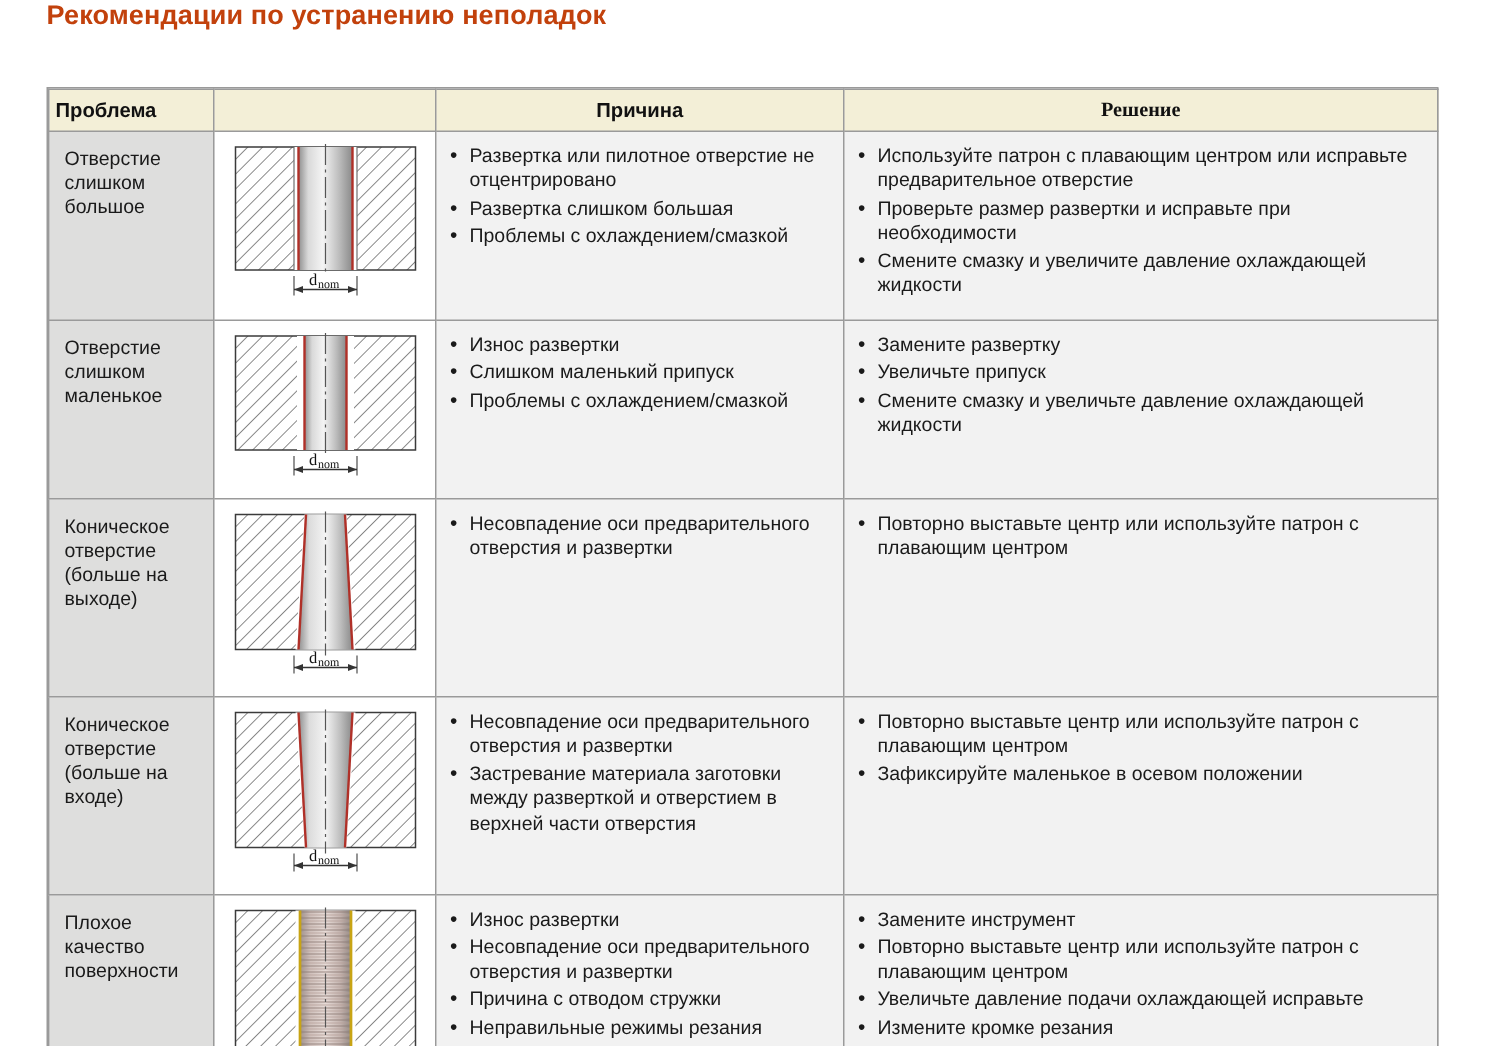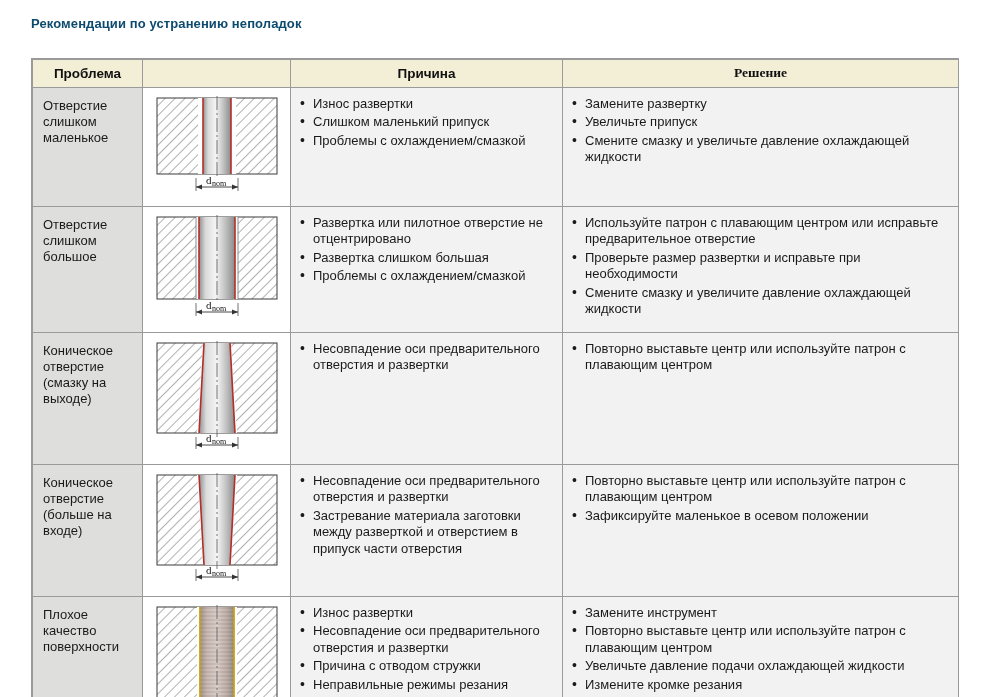--- a/index.html
+++ b/index.html
@@ -8,26 +8,26 @@
     background: #ffffff;
   }
   body {
     width: 990px;
     height: 697px;
     font-family: "Liberation Sans", sans-serif;
     color: #1a1a1a;
     overflow: hidden;
   }
   .page-title {
-    font-size: 13px;
+    font-size: 18px;
     font-weight: bold;
-    color: #0c4a6e;
+    color: #c2410c;
     position: absolute;
     left: 31px;
-    top: 16px;
+    top: 0;
     letter-spacing: 0.1px;
   }
   .table-wrap {
     position: absolute;
     left: 31px;
     top: 58px;
     width: 928px;
     border: 1px solid #9a9a9a;
     box-sizing: border-box;
   }
@@ -36,21 +36,20 @@
     width: 100%;
     table-layout: fixed;
   }
   table.tbl th {
     background: #f3efd7;
     border: 1px solid #9a9a9a;
     font-size: 13.5px;
     font-weight: bold;
     color: #111111;
     padding: 5px 4px 6px 4px;
-    text-align: center;
   }
   th.problem-h { text-align: left; padding-left: 14px; width: 110px; }
   th.figure-h  { width: 148px; }
   th.cause-h   { width: 272px; margin-left: 26px; }
   th.sol-h     { width: 396px; font-family: Liberation Serif, serif; }
 
   table.tbl td {
     border: 1px solid #9a9a9a;
     vertical-align: top;
     font-size: 13px;
@@ -123,57 +122,20 @@
   </colgroup>
   <thead>
     <tr>
       <th class="problem-h">Проблема</th>
       <th class="figure-h"></th>
       <th class="cause-h">Причина</th>
       <th class="sol-h">Решение</th>
     </tr>
   </thead>
   <tbody>
-
-    <tr>
-      <td class="problem">Отверстие слишком маленькое</td>
-      <td class="figure">
-        <span class="fig">
-          <svg width="136" height="105" viewBox="0 0 136 105">
-            <rect x="8" y="4" width="120" height="76" fill="url(#hatch1)" stroke="#3b3b3b" stroke-width="1"></rect>
-            <rect x="49" y="4" width="38" height="76" fill="#ffffff" stroke="none"></rect>
-            <rect x="54" y="4" width="28" height="76" fill="url(#bore1)"></rect>
-            <line x1="54" y1="4" x2="54" y2="80" stroke="#b03028" stroke-width="1.6"></line>
-            <line x1="82" y1="4" x2="82" y2="80" stroke="#b03028" stroke-width="1.6"></line>
-            <line x1="68" y1="2" x2="68" y2="84" stroke="#555" stroke-width="0.8" stroke-dasharray="14,3,2,3"></line>
-            <line x1="47" y1="84" x2="47" y2="97" stroke="#333" stroke-width="0.7"></line>
-            <line x1="89" y1="84" x2="89" y2="97" stroke="#333" stroke-width="0.7"></line>
-            <line x1="47" y1="93" x2="89" y2="93" stroke="#333" stroke-width="0.9"></line>
-            <polygon points="47,93 53,90.6 53,95.4" fill="#333"></polygon>
-            <polygon points="89,93 83,90.6 83,95.4" fill="#333"></polygon>
-            <text class="dimlabel" x="57" y="90">d</text>
-            <text class="dimsub" x="63" y="92">nom</text>
-          </svg>
-        </span>
-      </td>
-      <td class="cause">
-        <ul class="bullets">
-          <li>Износ развертки</li>
-          <li>Слишком маленький припуск</li>
-          <li>Проблемы с охлаждением/смазкой</li>
-        </ul>
-      </td>
-      <td class="sol">
-        <ul class="bullets">
-          <li>Замените развертку</li>
-          <li>Увеличьте припуск</li>
-          <li>Смените смазку и увеличьте давление охлаждающей жидкости</li>
-        </ul>
-      </td>
-    </tr>
 
     <tr>
       <td class="problem">Отверстие слишком большое</td>
       <td class="figure">
         <span class="fig">
           <svg width="136" height="112" viewBox="0 0 136 112">
             <defs>
               <pattern id="hatch1" width="7" height="7" patternTransform="rotate(45)" patternUnits="userSpaceOnUse">
                 <line x1="0" y1="0" x2="0" y2="7" stroke="#3b3b3b" stroke-width="0.8"></line>
               </pattern>
@@ -213,21 +175,58 @@
       <td class="sol">
         <ul class="bullets">
           <li>Используйте патрон с плавающим центром или исправьте предварительное отверстие</li>
           <li>Проверьте размер развертки и исправьте при необходимости</li>
           <li>Смените смазку и увеличите давление охлаждающей жидкости</li>
         </ul>
       </td>
     </tr>
 
     <tr>
-      <td class="problem">Коническое отверстие (смазку на выходе)</td>
+      <td class="problem">Отверстие слишком маленькое</td>
+      <td class="figure">
+        <span class="fig">
+          <svg width="136" height="105" viewBox="0 0 136 105">
+            <rect x="8" y="4" width="120" height="76" fill="url(#hatch1)" stroke="#3b3b3b" stroke-width="1"></rect>
+            <rect x="49" y="4" width="38" height="76" fill="#ffffff" stroke="none"></rect>
+            <rect x="54" y="4" width="28" height="76" fill="url(#bore1)"></rect>
+            <line x1="54" y1="4" x2="54" y2="80" stroke="#b03028" stroke-width="1.6"></line>
+            <line x1="82" y1="4" x2="82" y2="80" stroke="#b03028" stroke-width="1.6"></line>
+            <line x1="68" y1="2" x2="68" y2="84" stroke="#555" stroke-width="0.8" stroke-dasharray="14,3,2,3"></line>
+            <line x1="47" y1="84" x2="47" y2="97" stroke="#333" stroke-width="0.7"></line>
+            <line x1="89" y1="84" x2="89" y2="97" stroke="#333" stroke-width="0.7"></line>
+            <line x1="47" y1="93" x2="89" y2="93" stroke="#333" stroke-width="0.9"></line>
+            <polygon points="47,93 53,90.6 53,95.4" fill="#333"></polygon>
+            <polygon points="89,93 83,90.6 83,95.4" fill="#333"></polygon>
+            <text class="dimlabel" x="57" y="90">d</text>
+            <text class="dimsub" x="63" y="92">nom</text>
+          </svg>
+        </span>
+      </td>
+      <td class="cause">
+        <ul class="bullets">
+          <li>Износ развертки</li>
+          <li>Слишком маленький припуск</li>
+          <li>Проблемы с охлаждением/смазкой</li>
+        </ul>
+      </td>
+      <td class="sol">
+        <ul class="bullets">
+          <li>Замените развертку</li>
+          <li>Увеличьте припуск</li>
+          <li>Смените смазку и увеличьте давление охлаждающей жидкости</li>
+        </ul>
+      </td>
+    </tr>
+
+    <tr>
+      <td class="problem">Коническое отверстие (больше на выходе)</td>
       <td class="figure">
         <span class="fig">
           <svg width="136" height="118" viewBox="0 0 136 118">
             <defs>
               <linearGradient id="bore3" x1="0" y1="0" x2="1" y2="0">
                 <stop offset="0%" stop-color="#8f8f8f"></stop>
                     <stop offset="20%" stop-color="#dcdcdc"></stop>
                 <stop offset="50%" stop-color="#f4f4f4"></stop>
                     <stop offset="78%" stop-color="#bdbdbd"></stop>
                 <stop offset="100%" stop-color="#8a8a8a"></stop>
@@ -278,21 +277,21 @@
             <polygon points="47,106 53,103.6 53,108.4" fill="#333"></polygon>
             <polygon points="89,106 83,103.6 83,108.4" fill="#333"></polygon>
             <text class="dimlabel" x="57" y="103">d</text>
             <text class="dimsub" x="63" y="105">nom</text>
           </svg>
         </span>
       </td>
       <td class="cause">
         <ul class="bullets">
           <li>Несовпадение оси предварительного отверстия и развертки</li>
-          <li>Застревание материала заготовки между разверткой и отверстием в припуск части отверстия</li>
+          <li>Застревание материала заготовки между разверткой и отверстием в верхней части отверстия</li>
         </ul>
       </td>
       <td class="sol">
         <ul class="bullets">
           <li>Повторно выставьте центр или используйте патрон с плавающим центром</li>
           <li>Зафиксируйте маленькое в осевом положении</li>
         </ul>
       </td>
     </tr>
 
@@ -330,21 +329,21 @@
           <li>Несовпадение оси предварительного отверстия и развертки</li>
           <li>Причина с отводом стружки</li>
           <li>Неправильные режимы резания</li>
           <li>Нарост на режущей кромке</li>
         </ul>
       </td>
       <td class="sol">
         <ul class="bullets">
           <li>Замените инструмент</li>
           <li>Повторно выставьте центр или используйте патрон с плавающим центром</li>
-          <li>Увеличьте давление подачи охлаждающей жидкости</li>
+          <li>Увеличьте давление подачи охлаждающей исправьте</li>
           <li>Измените кромке резания</li>
           <li>Измените режимы резания или охлаждения</li>
         </ul>
       </td>
     </tr>
 
   </tbody>
 </table>
 </div>
 

